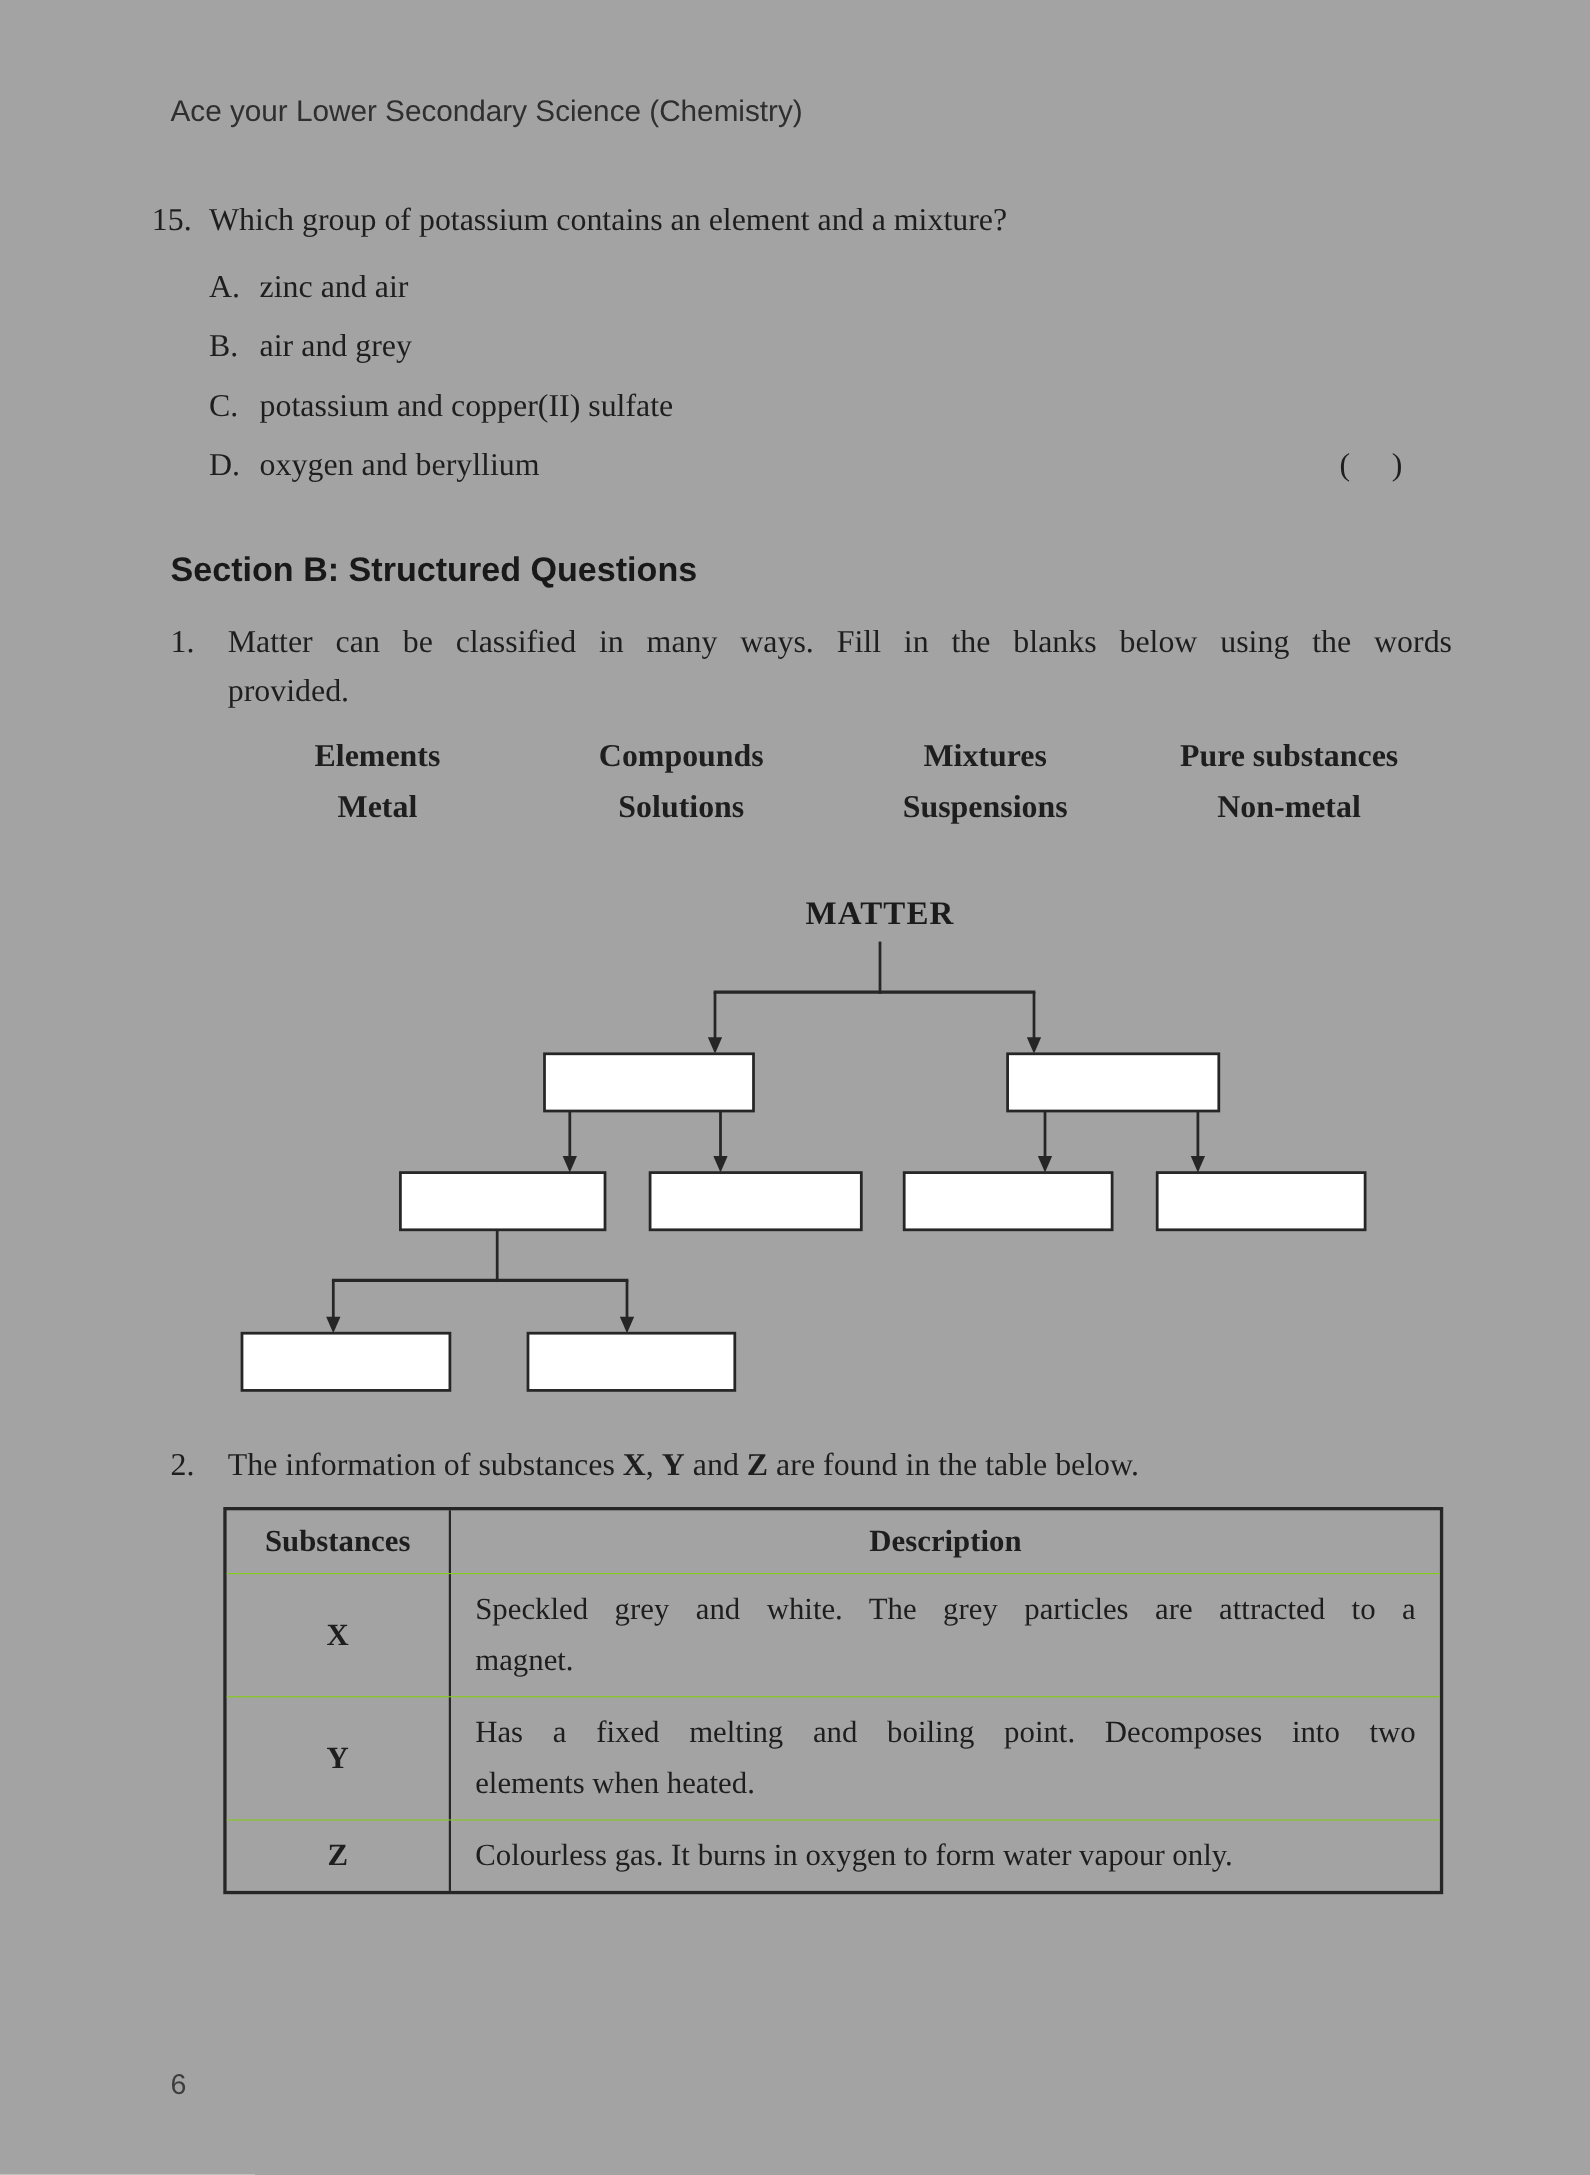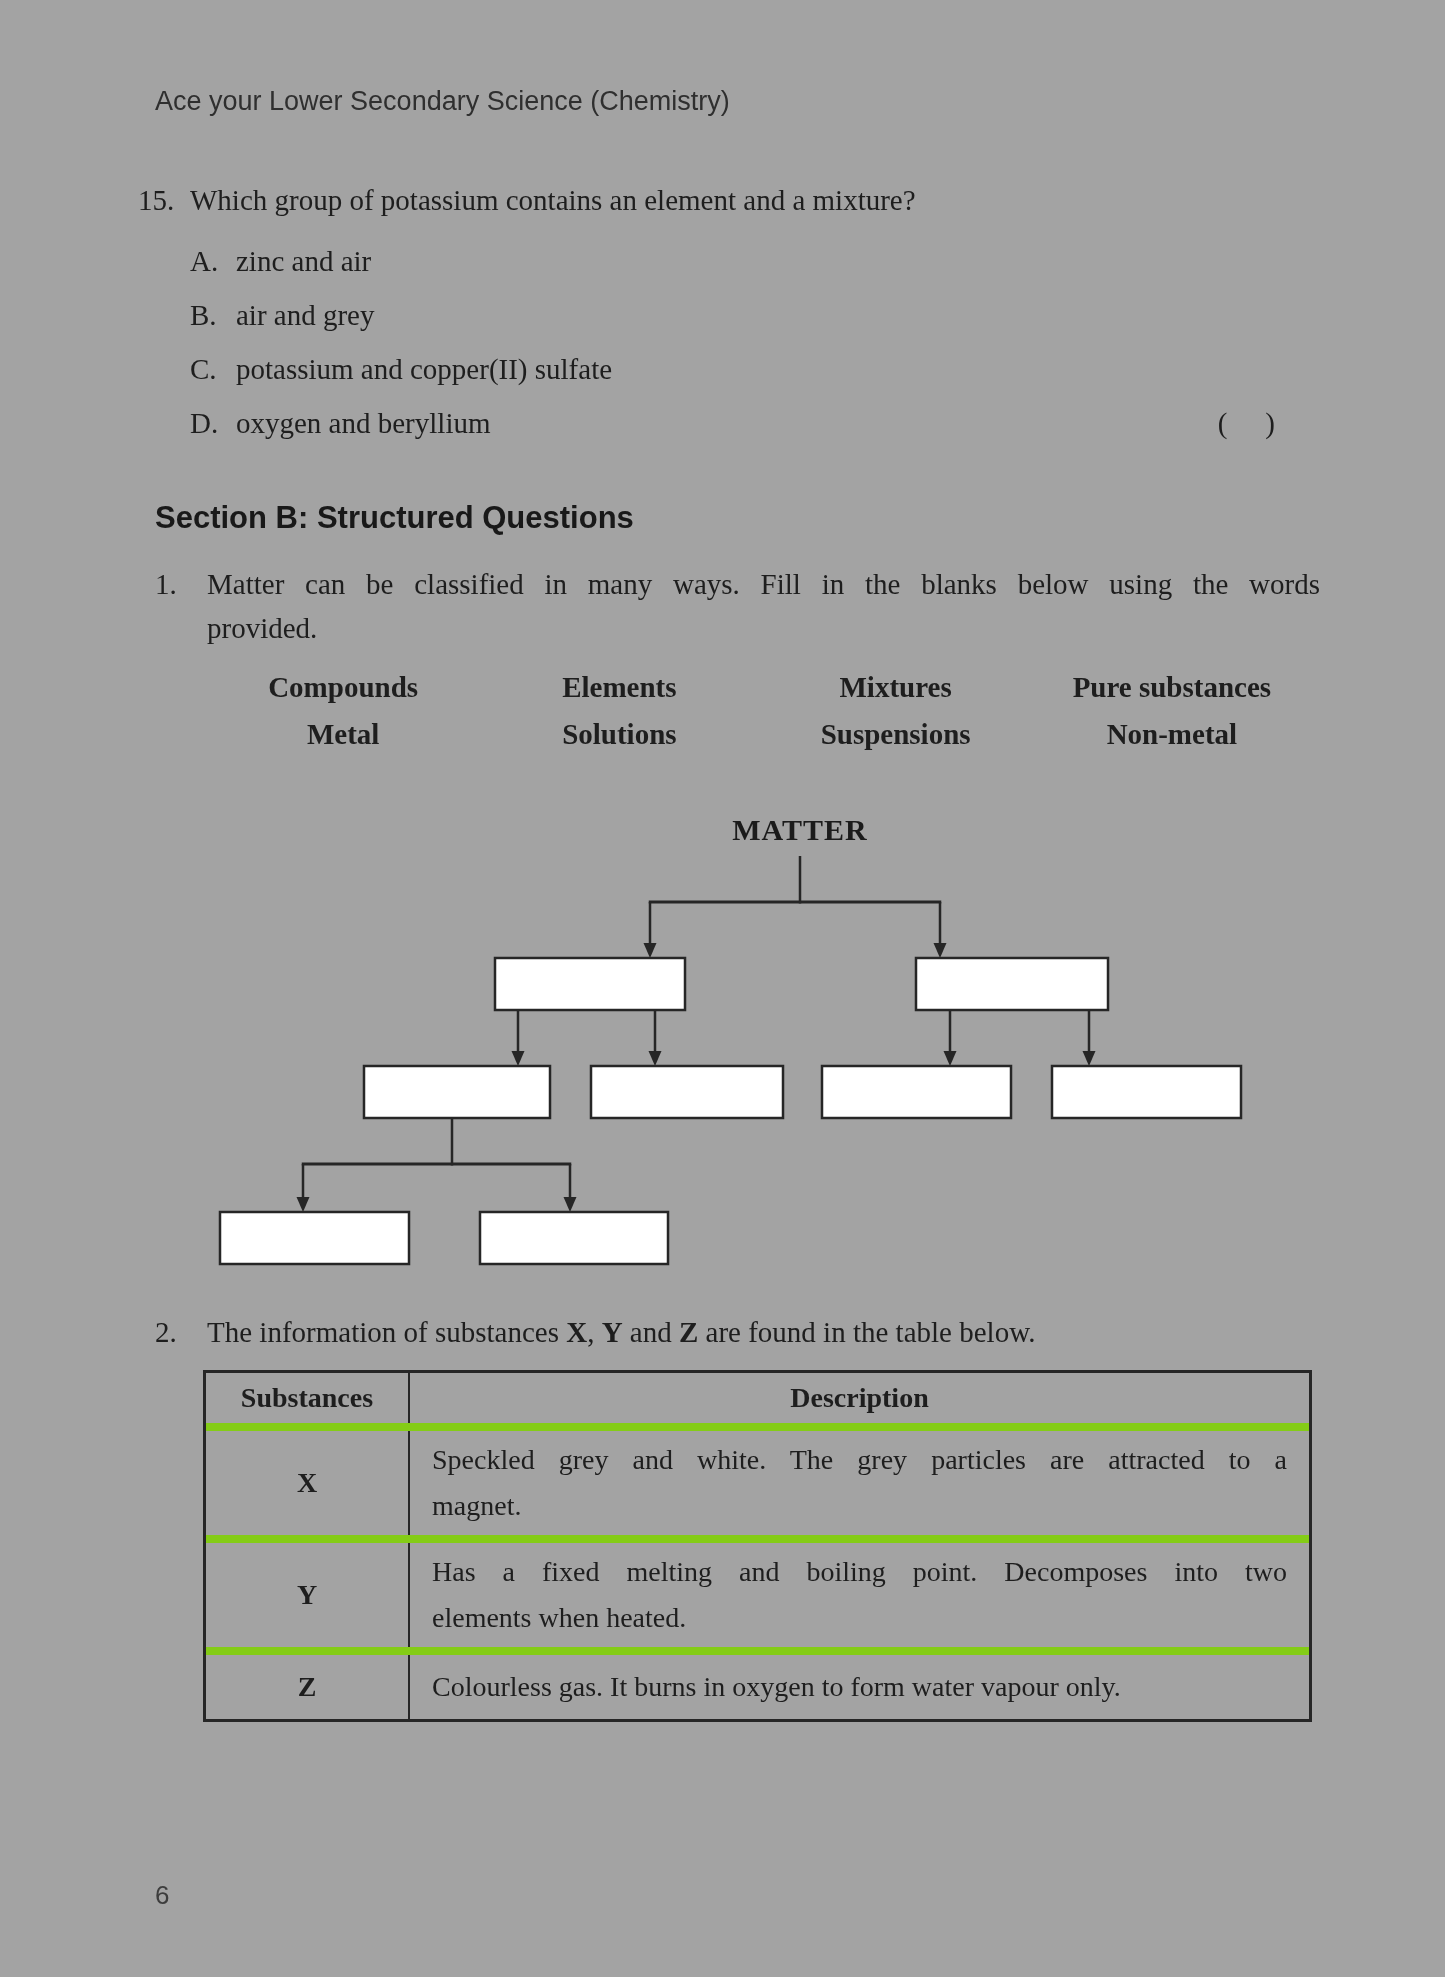--- a/index.html
+++ b/index.html
@@ -77,21 +77,21 @@
   .q2-text span { white-space:pre-wrap; }
   .bold { font-weight:bold; }
 
   
   .info-table {
     position:absolute; left:203px; top:1370px; width:1109px;
     border:3px solid #262626;
     font-family:"Liberation Serif", serif; font-size:28px;
     box-sizing:border-box;
   }
-  .trow { display:flex; border-bottom:8px solid #84cc16; box-sizing:border-box; }
+  .trow { display:flex; border-bottom:1px solid #84cc16; box-sizing:border-box; }
   .trow.last { border-bottom:none; }
   .tc1 {
     width:202px; flex:0 0 202px;
     border-right:2.5px solid #262626;
     display:flex; align-items:center; justify-content:center;
     font-weight:bold;
   }
   .tc2 {
     flex:1; padding:0 22px;
     display:flex; flex-direction:column; justify-content:center;
@@ -152,22 +152,22 @@
       <div class="q-num">1.</div>
       <div class="q1-body">
         <div class="just">Matter can be classified in many ways. Fill in the blanks below using the words</div>
         <div>provided.</div>
       </div>
     </div>
   </div>
 
   <div class="word-bank">
     <div class="wb-row">
+      <span>Elements</span>
       <span>Compounds</span>
-      <span>Elements</span>
       <span>Mixtures</span>
       <span>Pure substances</span>
     </div>
     <div class="wb-row">
       <span>Metal</span>
       <span>Solutions</span>
       <span>Suspensions</span>
       <span>Non-metal</span>
     </div>
   </div>

